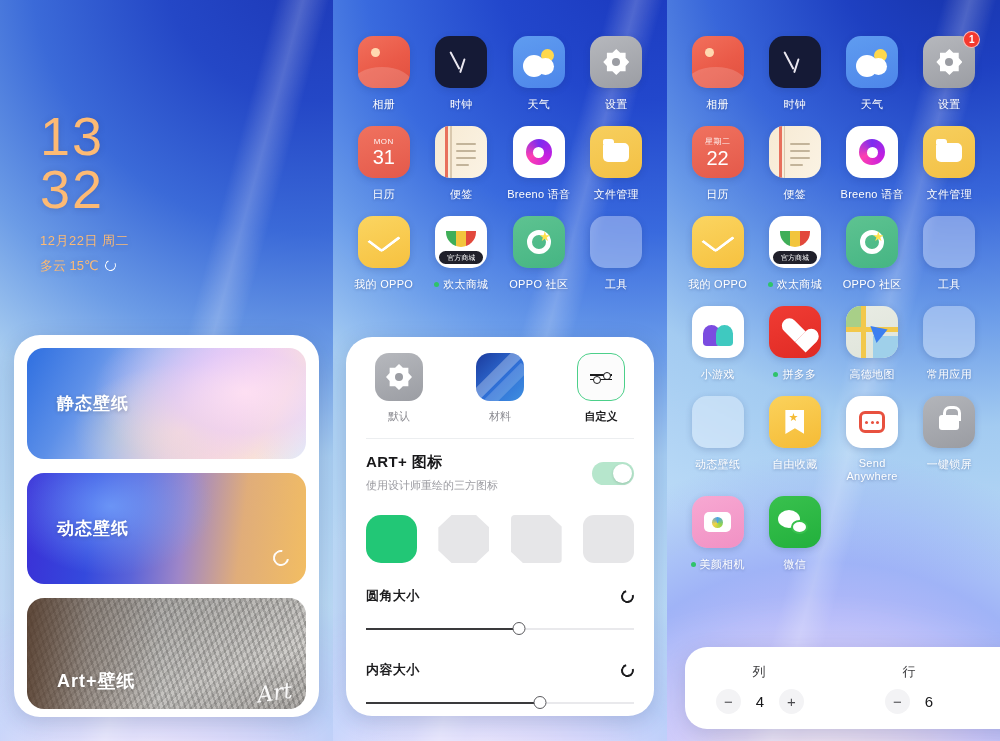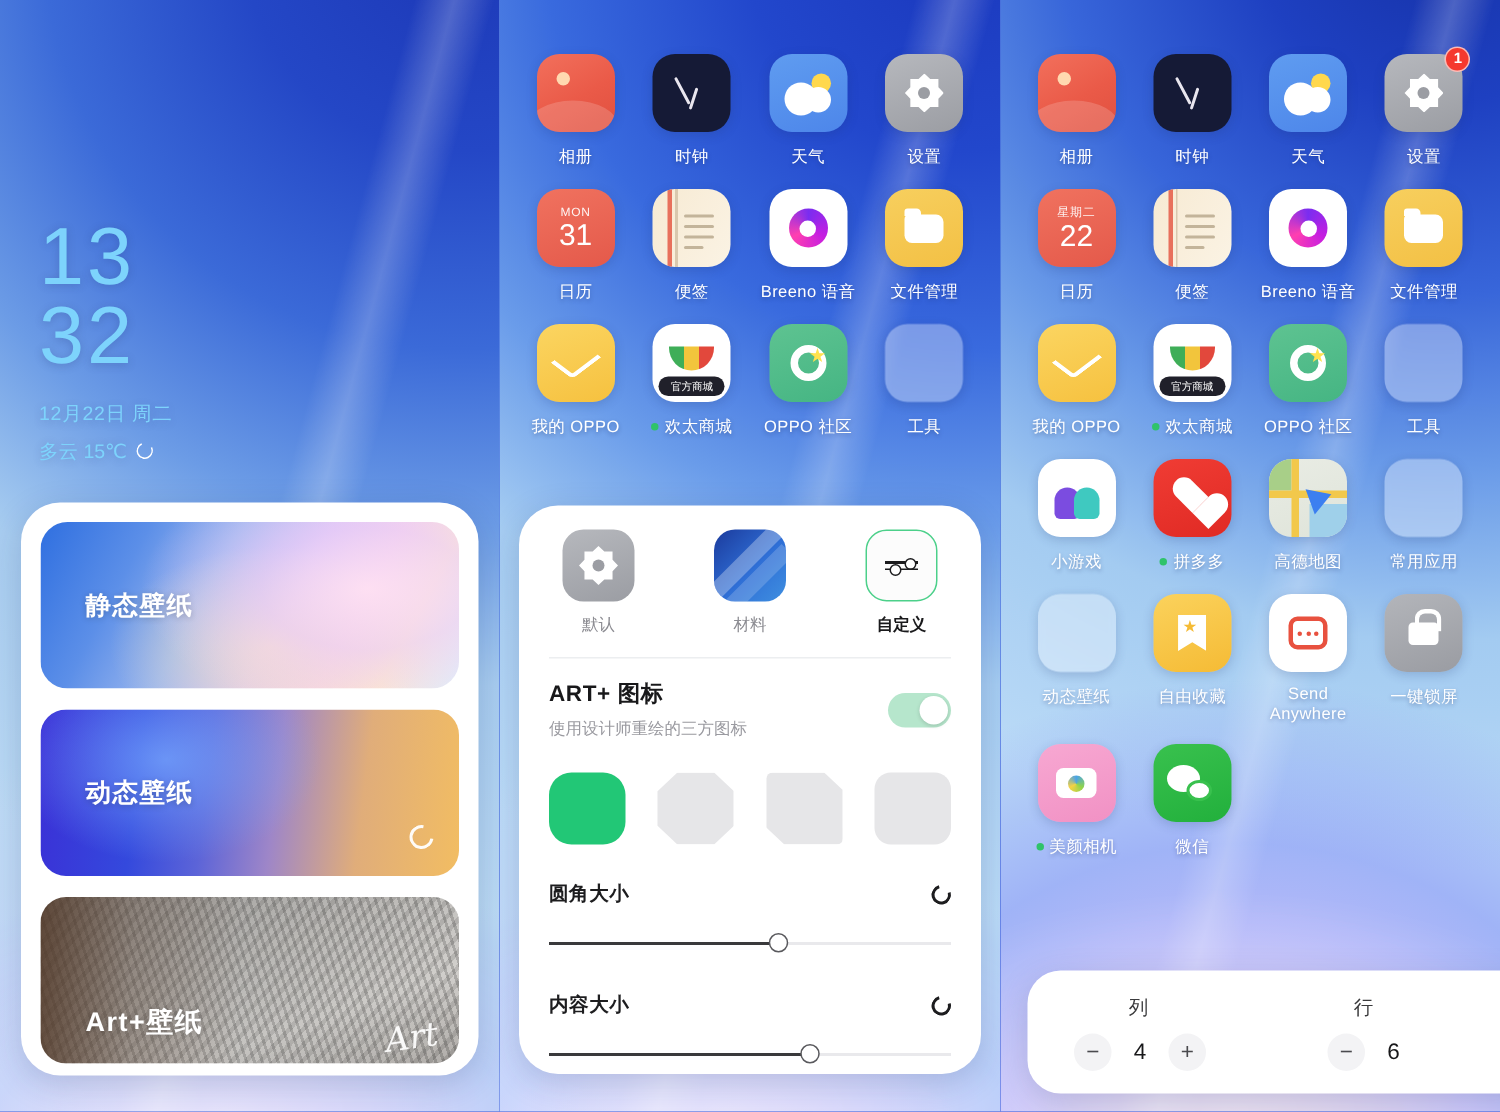--- a/index.html
+++ b/index.html
@@ -37,42 +37,41 @@
     background:
       radial-gradient(ellipse 190% 82% at 48% 112%,
         rgba(255,228,180,.45) 0%, rgba(250,186,214,.55) 13%, rgba(198,162,248,.55) 28%,
         rgba(120,120,242,.4) 44%, rgba(60,70,220,0) 62%),
       radial-gradient(circle 640px at 88% -8%,
         #17309f 0%, #2040bb 20%, #3a66d4 40%, #6b9ae4 58%, #a5cbef 76%, #bcdbf5 100%),
       linear-gradient(178deg, #a6d2f1 0%, #8fc2ed 18%, #5f8ce3 44%, #3a54d6 66%, #2b33cf 100%);
   }
 
   
-  .clock { position: absolute; left: 26px; top: 110px; color: #7dd3fc; text-shadow: 0 1px 6px rgba(40,60,120,.25); margin-top: 35px; }
+  .clock { position: absolute; left: 40px; top: 110px; color: #fdba74; text-shadow: 0 1px 6px rgba(40,60,120,.25); }
   .clock .hh, .clock .mm { font-size: 54px; line-height: .98; font-weight: 300; letter-spacing: 2px; }
   .clock .date { font-size: 13px; margin-top: 16px; font-weight: 400; letter-spacing: .5px; }
   .clock .weather { font-size: 13px; margin-top: 7px; display: flex; align-items: center; gap: 6px; }
   .refresh-ic { display: inline-block; width: 11px; height: 11px; border: 1.4px solid #fff;
     border-radius: 50%; border-top-color: transparent; transform: rotate(20deg); }
 
   
   .sheet { position: absolute; background: #fff; border-radius: 26px;
     box-shadow: 0 6px 22px rgba(20,40,100,.18); }
   .sheet-left { left: 14px; top: 335px; width: 305px; height: 382px; padding: 13px; }
   .wp-card { height: 111px; border-radius: 17px; position: relative; overflow: hidden;
     display: flex; align-items: center; margin-bottom: 14px; }
   .wp-card:last-child { margin-bottom: 0; }
   .wp-card .lbl { color: #fff; font-size: 17px; font-weight: 700; margin-left: 30px;
     letter-spacing: 1px; text-shadow: 0 1px 4px rgba(0,0,0,.22); }
   .wp-static {
     background:
       radial-gradient(ellipse 90% 130% at 78% 40%, rgba(255,225,245,.85) 0%, rgba(236,205,250,.6) 28%, rgba(255,255,255,0) 60%),
       radial-gradient(ellipse 70% 110% at 55% 75%, rgba(255,232,190,.7) 0%, rgba(255,255,255,0) 55%),
       linear-gradient(118deg, #2f6fe0 0%, #5c8fe8 22%, #9ab6ee 40%, #d7c5f2 58%, #f3d2e6 72%, #fde8cf 84%, #dff0fb 100%);
-    border-radius: 18px;
   }
   .wp-live {
     background:
       radial-gradient(ellipse 60% 100% at 30% 30%, rgba(120,170,255,.75) 0%, rgba(80,90,230,0) 62%),
       linear-gradient(97deg, #3b2fd6 0%, #3449dd 24%, #5c64d8 40%, #9e86c8 56%, #e0ad7a 76%, #f2bd62 100%);
   }
   .wp-art {
     background:
       linear-gradient(92deg, rgba(86,62,46,.9) 0%, rgba(120,106,96,.6) 22%, rgba(168,168,166,.35) 48%, rgba(198,198,196,.25) 100%),
       repeating-linear-gradient(72deg, rgba(0,0,0,.22) 0 2px, rgba(255,255,255,.06) 2px 5px),

